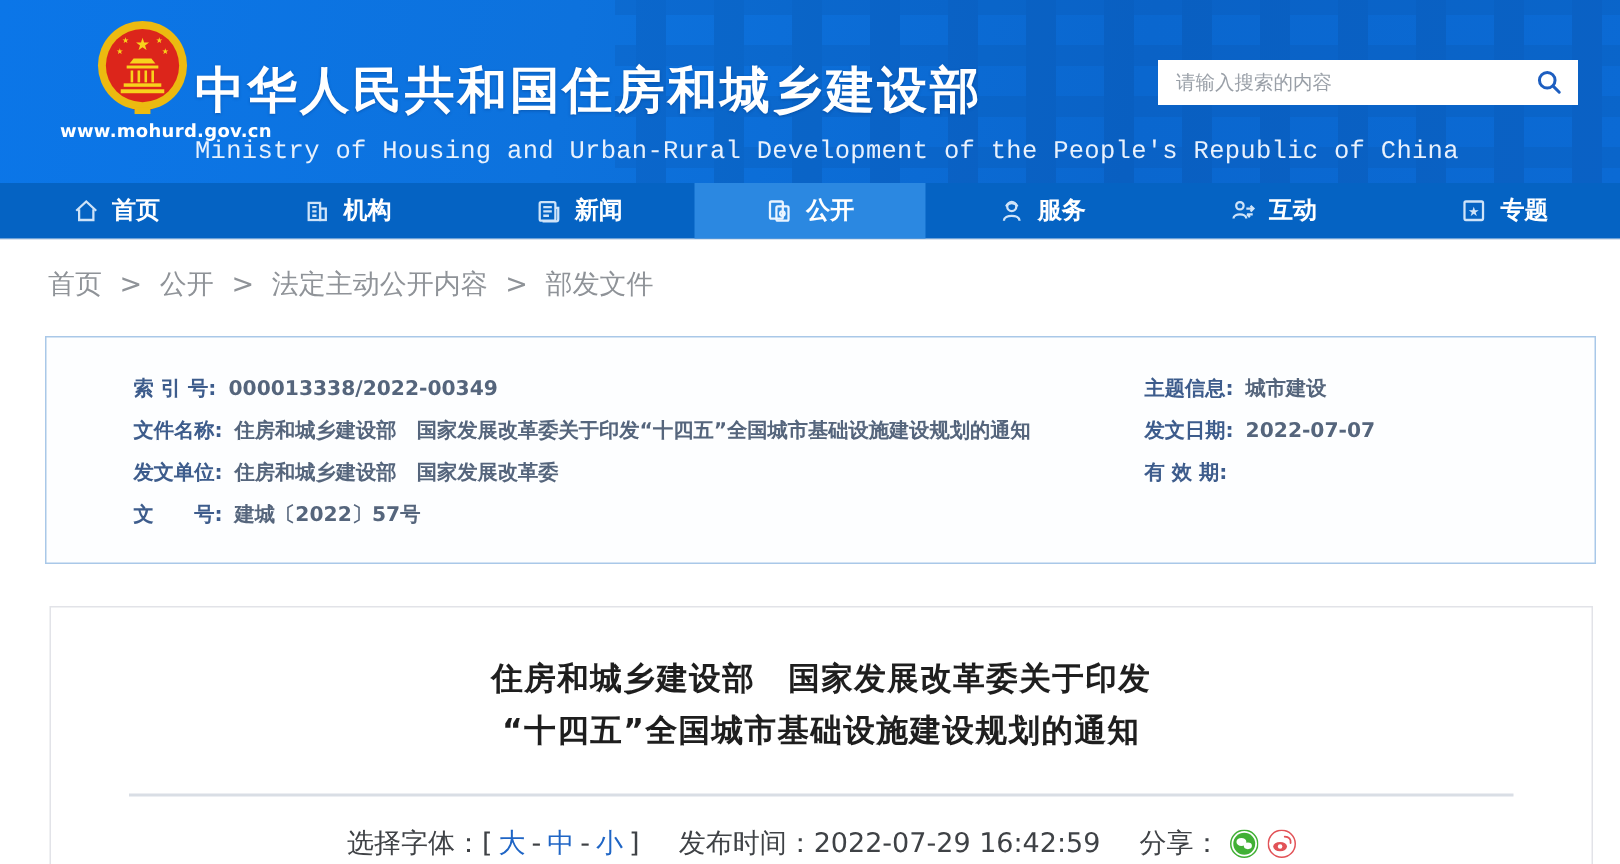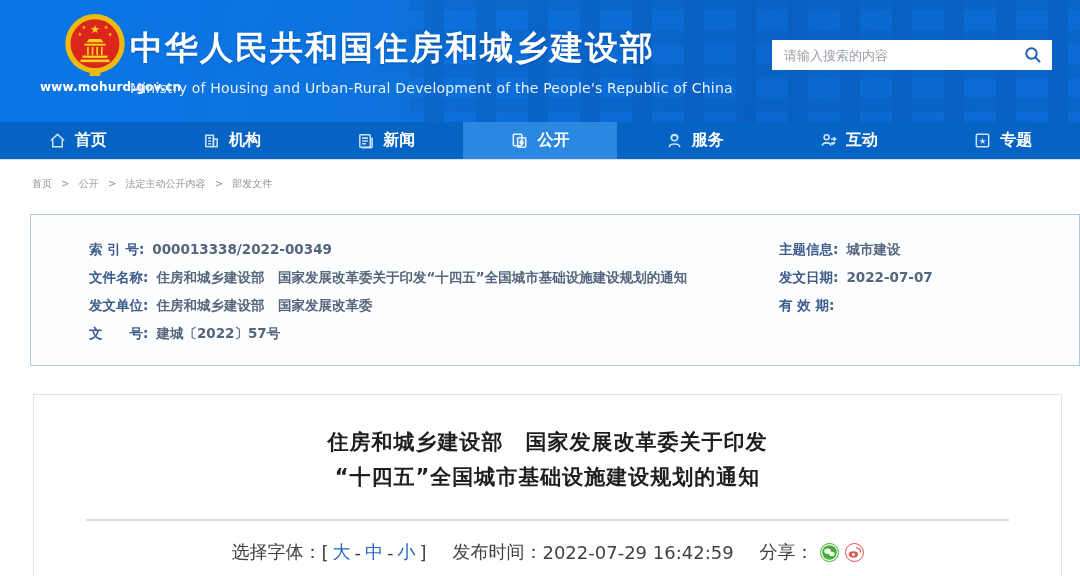--- a/index.html
+++ b/index.html
@@ -11,45 +11,45 @@
     background:linear-gradient(100deg,#0b76e8 0%,#0d72dd 35%,#0a67cf 70%,#0b6ad4 100%);
     overflow:hidden; }
   .hdr-bldg { position:absolute; right:0; top:0; width:62%; height:100%; opacity:.18;
     background:
       repeating-linear-gradient(90deg, transparent 0 14px, #063e85 14px 34px, transparent 34px 52px),
       repeating-linear-gradient(0deg, transparent 0 10px, #0a4fa0 10px 24px, transparent 24px 34px);
   }
   .hdr-left { position:absolute; left:40px; top:12px; width:110px; text-align:center; }
   .emblem { display:block; margin:0 auto; }
   .site-url { color:#fff; font-size:12px; font-weight:bold; margin-top:2px; letter-spacing:.2px; }
-  .hdr-titles { position:absolute; left:130px; top:26px; }
+  .hdr-titles { position:absolute; left:130px; top:38px; }
   .title-cn { color:#fff; font-size:33px; font-weight:bold; letter-spacing:2px;
     text-shadow:0 1px 2px rgba(0,40,100,.35); }
-  .title-en { color:#e8f1fd; font-size:14px; margin-top:9px; letter-spacing:.2px; }
+  .title-en { color:#e8f1fd; font-size:17px; margin-top:9px; letter-spacing:.2px;font-family:Liberation Mono, monospace; }
   .search-box { position:absolute; right:28px; top:40px; width:280px; height:30px;
     background:#fff; display:flex; align-items:center; padding:0 8px 0 12px; }
   .search-box input { flex:1; border:none; outline:none; font-size:13px; color:#333;
     font-family:inherit; background:transparent; }
   .search-box input::placeholder { color:#9aa0a8; }
   .search-btn { width:22px; height:22px; display:flex; align-items:center; justify-content:center; cursor:pointer; }
 
   
   .nav { display:flex; height:38px; background:#0563c3; border-bottom:1px solid #d8e2ee; }
   .nav-item { flex:1; display:flex; align-items:center; justify-content:center; gap:8px;
     color:#fff; font-size:16px; font-weight:bold; cursor:pointer; }
   .nav-item.active { background:#2b88e1; }
   .nav-item svg { display:block; }
 
   
-  .breadcrumb { padding:17px 13px 15px 32px; font-size:10px; color:#8f9398; background:#fff; }
+  .breadcrumb { padding:17px 13px 15px 32px; font-size:18px; color:#8f9398; background:#fff; }
   .breadcrumb .crumb { cursor:pointer; }
   .breadcrumb .sep { margin:0 6px; }
 
   
-  .meta-box { margin:8px 0 0 30px; border:1px solid #a9c8e8; background:#fdfeff;
+  .meta-box { margin:8px 16px 0 30px; border:1px solid #a9c8e8; background:#fdfeff;
     display:flex; padding:20px 0 18px 58px; }
   .meta-col-left { flex:1; }
   .meta-col-right { width:300px; }
   .meta-row { display:flex; line-height:28px; font-size:13.5px; white-space:nowrap; }
   .meta-label { color:#3d5c8c; font-weight:bold; margin-right:8px; }
   .meta-value { color:#55657c;font-weight:bold; }
 
   
   .article-box { margin:28px 18px 0 33px; border:1px solid #e2e3e8; background:#fff;
     height:200px; padding-top:30px; }

